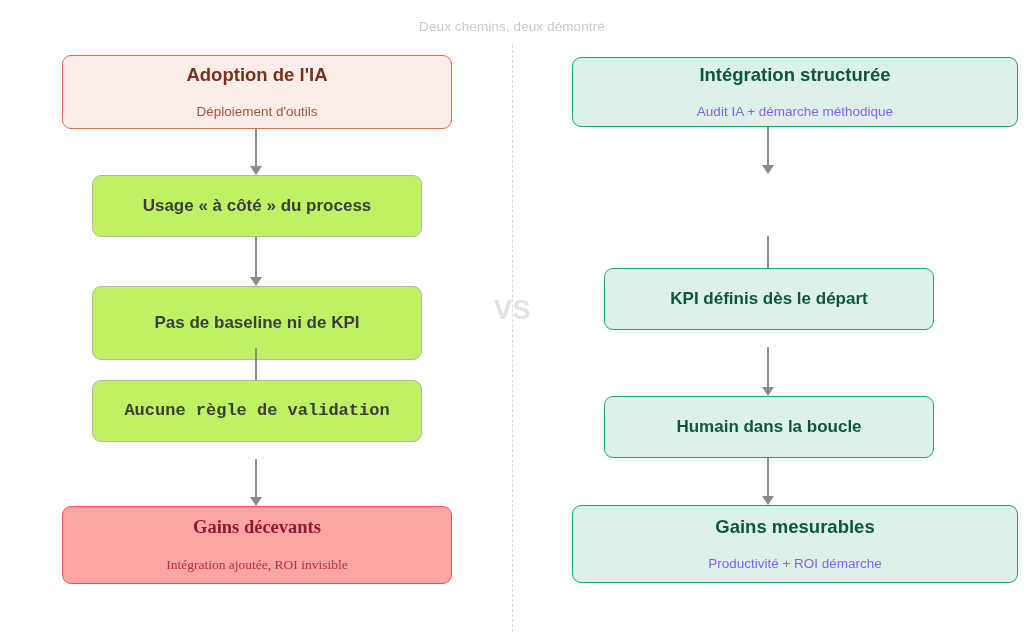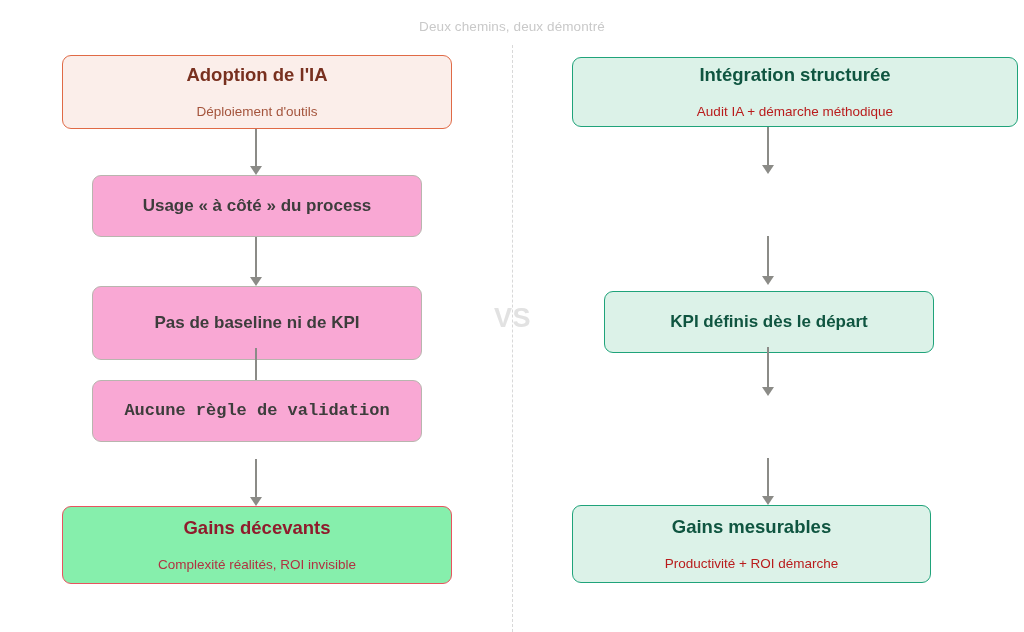--- a/index.html
+++ b/index.html
@@ -40,21 +40,21 @@
     position: absolute;
     left: 512px;
     top: 45px;
     width: 0;
     height: 587px;
     border-left: 1.6px dashed #d8d8d8;
   }
   .vs-label {
     position: absolute;
     left: 470px;
-    top: 303px;
+    top: 295px;
     width: 85px;
     text-align: center;
     font-size: 27px;
     font-weight: bold;
     color: #e2e2e2;
     letter-spacing: 0.5px;
     line-height: 30px;
   }
 
   
@@ -86,44 +86,45 @@
 
   
   .node.start-left {
     background: #fbeeea;
     border: 1.7px solid #e06a46;
   }
   .node.start-left .title { color: #78301f; }
   .node.start-left .subtitle { color: #a4543c; }
 
   .node.step-left {
-    background: #f9a8d4;
+    background: #bef264;
     border: 1.4px solid #b8b5ae;
   }
   .node.step-left .title { color: #3d3d3c; }
 
   .node.end-left {
-    background: #86efac;
+    background: #fca5a5;
     border: 1.7px solid #e8535f;
+    font-family: Liberation Serif, serif;
   }
   .node.end-left .title { color: #8f1b2c; }
   .node.end-left .subtitle { color: #b03242; }
 
   
   .node.start-right,
   .node.step-right,
   .node.end-right {
     background: #dcf2e8;
     border: 1.6px solid #1fa37a;
   }
   .node.start-right .title,
   .node.step-right .title,
   .node.end-right .title { color: #0f5540; }
   .node.start-right .subtitle,
-  .node.end-right .subtitle { color: #b91c1c; }
+  .node.end-right .subtitle { color: #8b5cf6; }
 
   
   .arrow {
     position: absolute;
     width: 14px;
   }
   .arrow .shaft {
     position: absolute;
     left: 6px;
     top: 0;
@@ -182,52 +183,55 @@
     <div class="title">Aucune règle de validation</div>
   </div>
 
   <div class="arrow" style="left:249px; top:459px; height:47px;">
     <div class="shaft" style="height:38px;"></div>
     <div class="head" style="top:38px;"></div>
   </div>
 
   <div class="node endpoint end-left" style="left:62px; top:506px; width:390px; height:78px;">
     <div class="title">Gains décevants</div>
-    <div class="subtitle">Complexité réalités, ROI invisible</div>
+    <div class="subtitle">Intégration ajoutée, ROI invisible</div>
   </div>
 
   <div class="node endpoint start-right" style="left:572px; top:57px; width:446px; height:70px;">
     <div class="title">Intégration structurée</div>
     <div class="subtitle">Audit IA + démarche méthodique</div>
   </div>
 
   <div class="arrow" style="left:761px; top:127px; height:47px;">
     <div class="shaft" style="height:38px;"></div>
     <div class="head" style="top:38px;"></div>
   </div>
 
 
   <div class="arrow" style="left:761px; top:236px; height:49px;">
     <div class="shaft" style="height:40px;"></div>
     <div class="head" style="top:40px;"></div>
   </div>
 
-  <div class="node step step-right" style="left:604px; top:291px; width:330px; height:62px;">
+  <div class="node step step-right" style="left:604px; top:268px; width:330px; height:62px;">
     <div class="title">KPI définis dès le départ</div>
   </div>
 
   <div class="arrow" style="left:761px; top:347px; height:49px;">
     <div class="shaft" style="height:40px;"></div>
     <div class="head" style="top:40px;"></div>
   </div>
 
+  <div class="node step step-right" style="left:604px; top:396px; width:330px; height:62px;">
+    <div class="title">Humain dans la boucle</div>
+  </div>
 
   <div class="arrow" style="left:761px; top:458px; height:47px;">
     <div class="shaft" style="height:38px;"></div>
     <div class="head" style="top:38px;"></div>
   </div>
 
-  <div class="node endpoint end-right" style="left:572px; top:505px; width:359px; height:78px;">
+  <div class="node endpoint end-right" style="left:572px; top:505px; width:446px; height:78px;">
     <div class="title">Gains mesurables</div>
     <div class="subtitle">Productivité + ROI démarche</div>
   </div>
 
 </div>
 
 </body></html>

